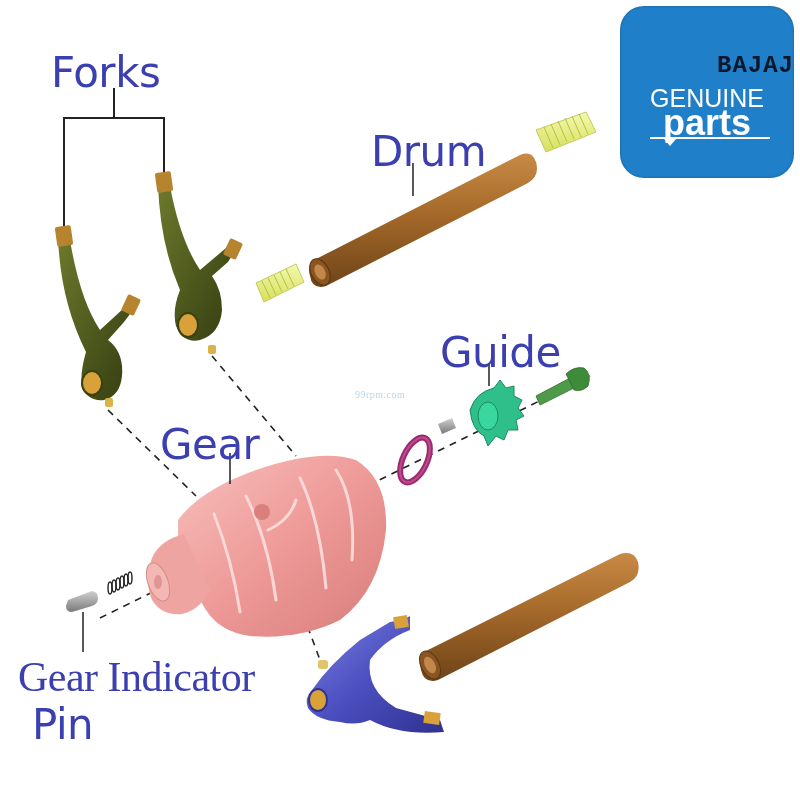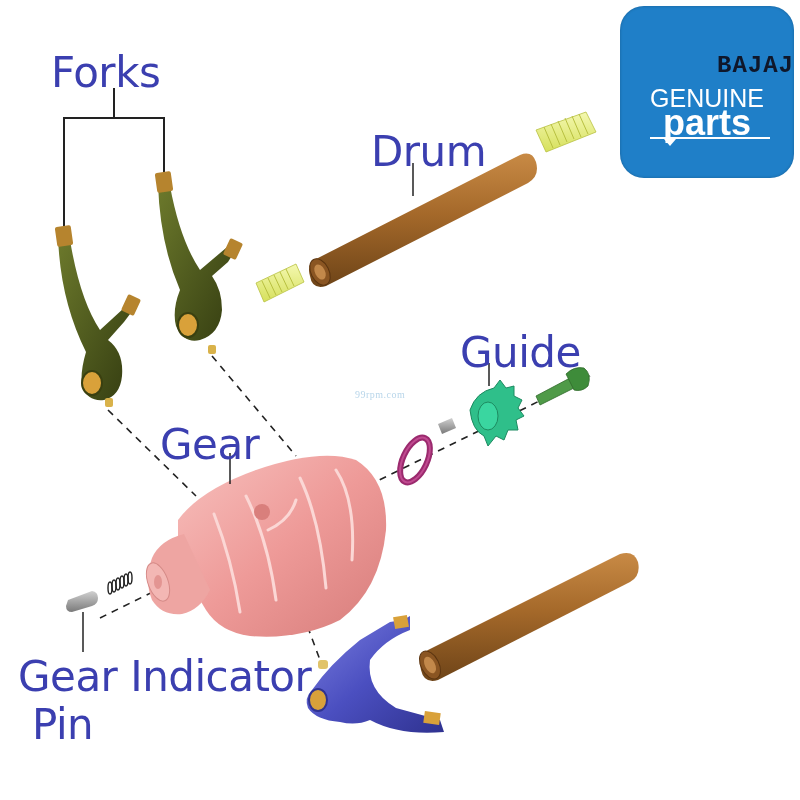--- a/index.html
+++ b/index.html
@@ -167,23 +167,23 @@
     <path d="M312,690 Q330,664 360,640 L390,622 Q404,620 410,616 L410,630 Q384,640 370,660 Q366,690 396,708 L440,720 L444,732 Q400,736 370,720 Q356,726 340,722 Q316,720 308,708 Q304,698 312,690 Z" fill="url(#blue)"></path>
     <rect x="394" y="616" width="14" height="12" fill="#d9a13a" transform="rotate(-10 401 622)"></rect>
     <rect x="424" y="712" width="16" height="12" fill="#d9a13a" transform="rotate(8 432 718)"></rect>
     <ellipse cx="318" cy="700" rx="9" ry="11" fill="#d9a13a" stroke="#2f3290" stroke-width="2"></ellipse>
     <rect x="318" y="660" width="10" height="9" rx="3" fill="#e1c36a"></rect>
   </g>
 </svg>
 
 <div class="label" style="left:51px; top:52px;">Forks</div>
 <div class="label" style="left:371px; top:131px;">Drum</div>
-<div class="label" style="left:460px; top:332px;">Guide</div>
+<div class="label" style="left:440px; top:332px;">Guide</div>
 <div class="label" style="left:160px; top:424px;">Gear</div>
-<div class="label" style="left:18px; top:656px;">Gear Indicator</div>
+<div class="label" style="left:18px; top:656px;font-family:Liberation Serif, serif;">Gear Indicator</div>
 <div class="label" style="left:32px; top:704px;">Pin</div>
 
 <div class="watermark">99rpm.com</div>
 
 <div class="logo">
   <div class="brand">BAJAJ</div>
   <div class="line2">GENUINE</div>
   <div class="line3">parts</div>
   <div class="underline"></div>
   <div class="tri"></div>

